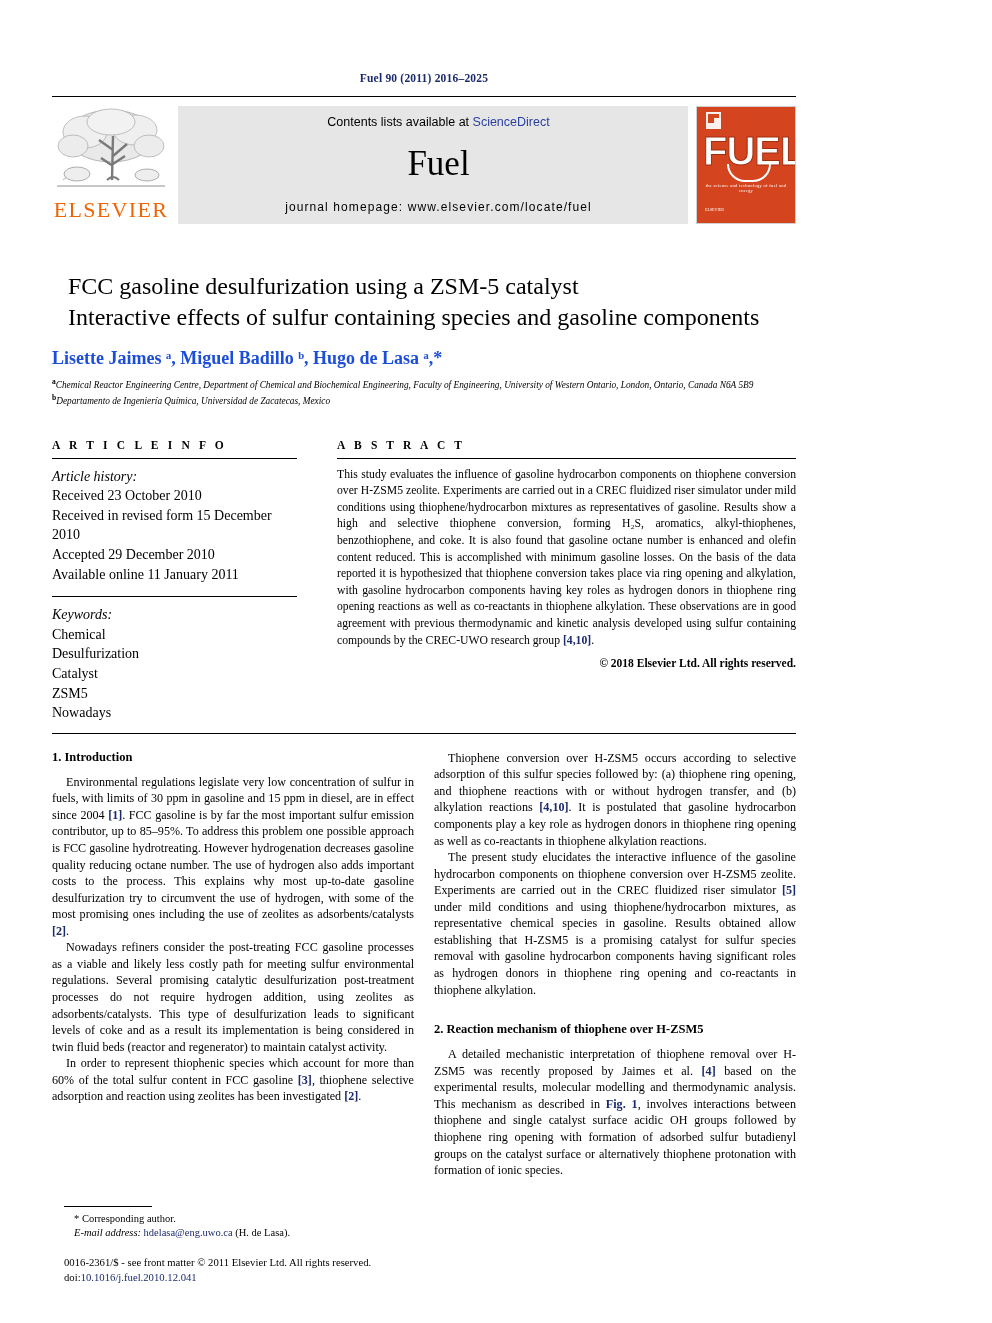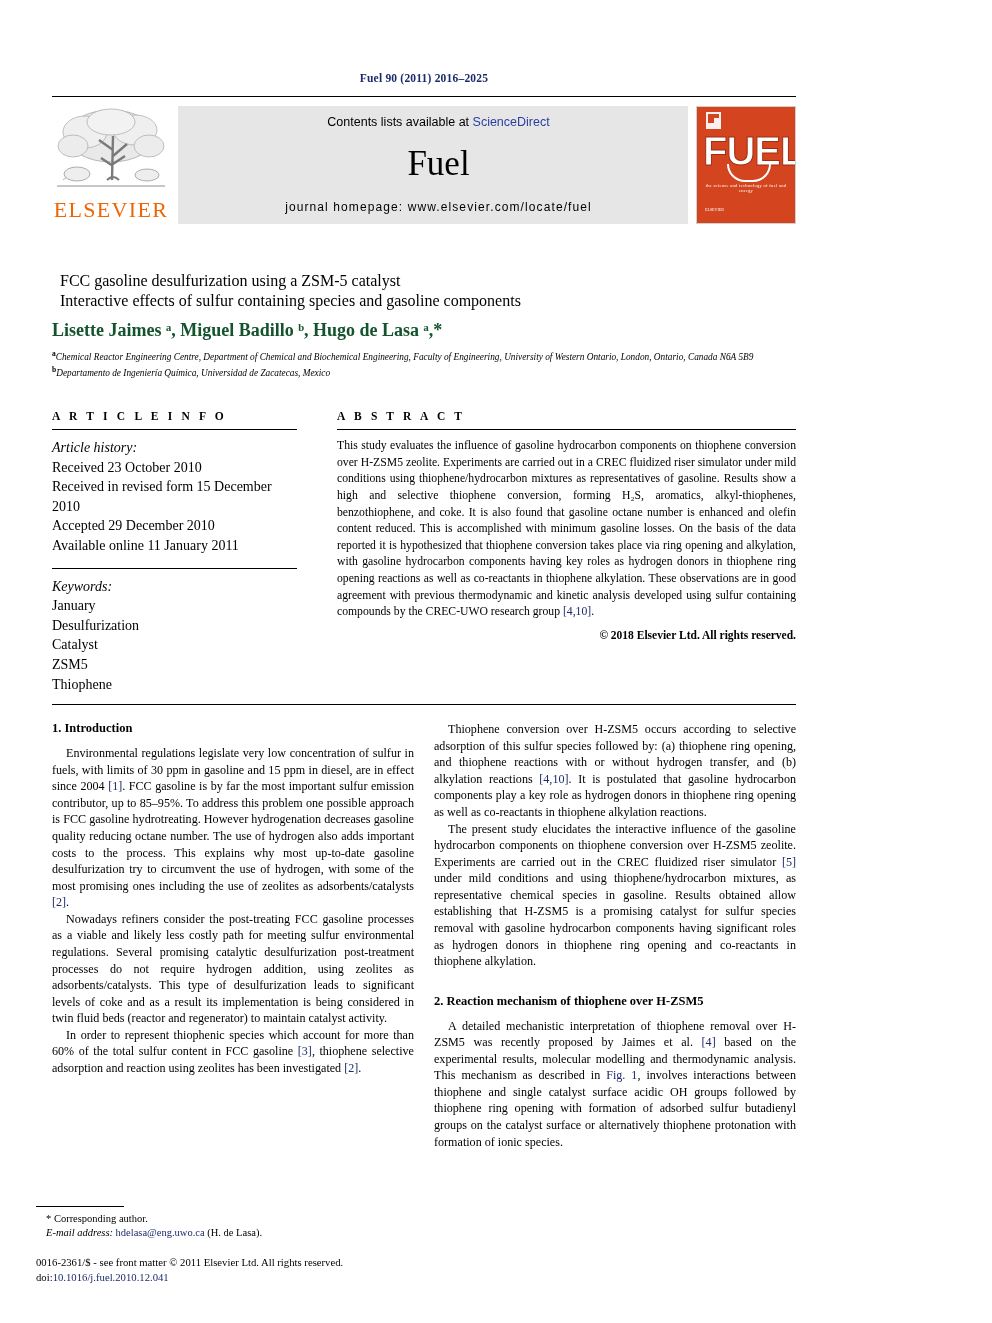--- a/index.html
+++ b/index.html
@@ -148,30 +148,30 @@
     bottom: 10px; left: 8px;
     font-size: 4px;
     color: #ffffff;
     line-height: 1.4;
   }
 
   
   .title-block { margin-top: 40px; }
   h1.article-title {
     font-family: "Liberation Serif", serif;
-    font-size: 16px;
+    font-size: 24px;
     font-weight: normal;
     line-height: 1.28;
-    margin: 8px;
+    margin: 16px;
   }
   .authors {
     margin-top: 1px;
     font-size: 18px;
     font-weight: bold;
-    color: #14532d;
+    color: #1d4ed8;
     font-family: "Liberation Serif", serif;
   }
   .affiliations {
     margin-top: 8px;
     font-style: italic;
     font-size: 9.3px;
     line-height: 1.45;
     font-family: "Liberation Serif", serif;
   }
   .affiliations sup { font-style: normal; font-weight: bold; font-size: 7.5px; vertical-align: super;}
@@ -235,26 +235,26 @@
   }
   h2.sec-title.spaced { margin-top: 24px; }
   p.para {
     font-size: 12.1px;
     line-height: 1.37;
     text-align: justify;
     margin: 0;
     text-indent: 14px;
   }
   p.para + p.para { margin-top: 0; }
-  .ref { color: #1b2a6b; }
+  .ref { color: #1b2a6b; font-weight: bold; }
 
   
   .footnote-wrap {
     position: absolute;
-    left: 36px;
+    left: 64px;
     bottom: 38px;
     width: 430px;
   }
   .foot-rule {
     width: 88px;
     border-top: 1px solid #000;
     margin-bottom: 5px;
   }
   .footnote {
     font-size: 10.5px;
@@ -338,25 +338,25 @@
       <div class="info-group">
         <em>Article history:</em><br>
         <span>Received 23 October 2010</span><br>
         <span>Received in revised form 15 December 2010</span><br>
         <span>Accepted 29 December 2010</span><br>
         <span>Available online 11 January 2011</span>
       </div>
       <div class="info-sub-rule"></div>
       <div class="info-group">
         <em>Keywords:</em><br>
-        <span>January</span><br>
+        <span>Chemical</span><br>
         <span>Desulfurization</span><br>
         <span>Catalyst</span><br>
         <span>ZSM5</span><br>
-        <span>Thiophene</span>
+        <span>Nowadays</span>
       </div>
     </div>
 
     <div class="col-abstract">
       <div class="sec-head">A B S T R A C T</div>
       <div class="rule-thin"></div>
       <div class="abstract-body">
         <span>This study evaluates the influence of gasoline hydrocarbon components on thiophene conversion over H-ZSM5 zeolite. Experiments are carried out in a CREC fluidized riser simulator under mild conditions using thiophene/hydrocarbon mixtures as representatives of gasoline. Results show a high and selective thiophene conversion, forming H₂S, aromatics, alkyl-thiophenes, benzothiophene, and coke. It is also found that gasoline octane number is enhanced and olefin content reduced. This is accomplished with minimum gasoline losses. On the basis of the data reported it is hypothesized that thiophene conversion takes place via ring opening and alkylation, with gasoline hydrocarbon components having key roles as hydrogen donors in thiophene ring opening reactions as well as co-reactants in thiophene alkylation. These observations are in good agreement with previous thermodynamic and kinetic analysis developed using sulfur containing compounds by the CREC-UWO research group </span><span class="ref">[4,10]</span><span>.</span>
       </div>
       <div class="copyright-line">© 2018 Elsevier Ltd. All rights reserved.</div>

